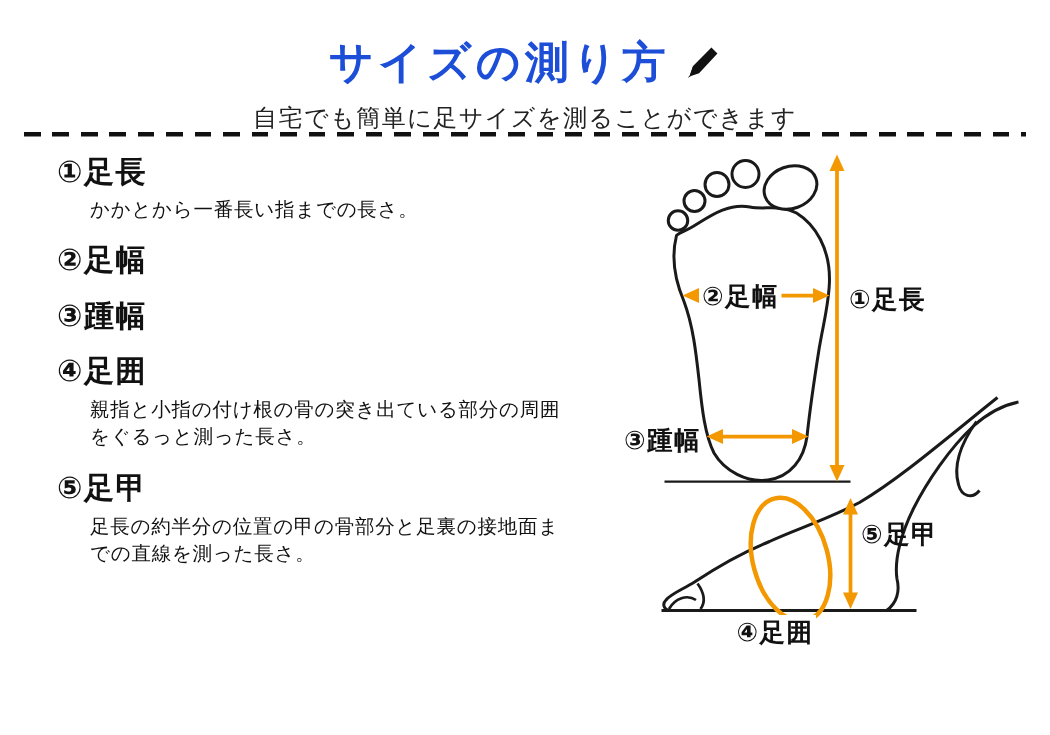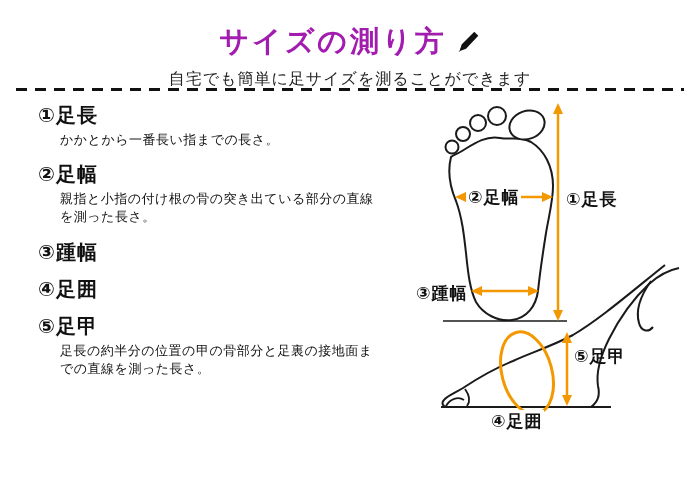--- a/index.html
+++ b/index.html
@@ -3,21 +3,21 @@
 <meta charset="utf-8">
 <style>
   html,body{margin:0;padding:0;background:#fff;}
   .page{
     position:relative;width:700px;height:490px;background:#fff;overflow:hidden;
     font-family:"Liberation Sans","DejaVu Sans",sans-serif;color:#111;
   }
   
   .header{position:absolute;top:22px;left:0;right:0;text-align:center;}
   .title-row{display:inline-flex;align-items:center;gap:8px;}
-  .title{font-size:29px;font-weight:bold;letter-spacing:3px;color:#a21caf;}
+  .title{font-size:29px;font-weight:bold;letter-spacing:3px;color:#1d4ed8;}
   .pencil{width:26px;height:26px;display:inline-block;}
   .subtitle{font-size:16px;letter-spacing:1px;margin-top:7px;color:#222;}
   .divider{
     position:absolute;top:88px;left:16px;right:16px;height:3px;
     background:repeating-linear-gradient(to right,#111 0 11px,transparent 11px 19px);
   }
   
   .glossary{position:absolute;left:38px;top:103px;width:380px;}
   .g-item{margin-bottom:13px;}
   .g-head{font-size:20px;font-weight:bold;line-height:1.2;margin-bottom:4px;letter-spacing:1px;}
@@ -49,27 +49,27 @@
 
   <div class="divider"></div>
 
   <div class="glossary">
     <div class="g-item">
       <div class="g-head">①足長</div>
       <div class="g-desc">かかとから一番長い指までの長さ。</div>
     </div>
     <div class="g-item">
       <div class="g-head">②足幅</div>
-      <div class="g-desc">親指と小指の付け根の骨の突き出ている部分の直線を測った長さ。</div>
     </div>
     <div class="g-item">
       <div class="g-head">③踵幅</div>
     </div>
     <div class="g-item">
       <div class="g-head">④足囲</div>
+      <div class="g-desc">親指と小指の付け根の骨の突き出ている部分の周囲をぐるっと測った長さ。</div>
     </div>
     <div class="g-item">
       <div class="g-head">⑤足甲</div>
       <div class="g-desc">足長の約半分の位置の甲の骨部分と足裏の接地面までの直線を測った長さ。</div>
     </div>
   </div>
 
   <svg class="diagram-svg" viewBox="0 0 285 365">
 
     <path d="M 36,62

